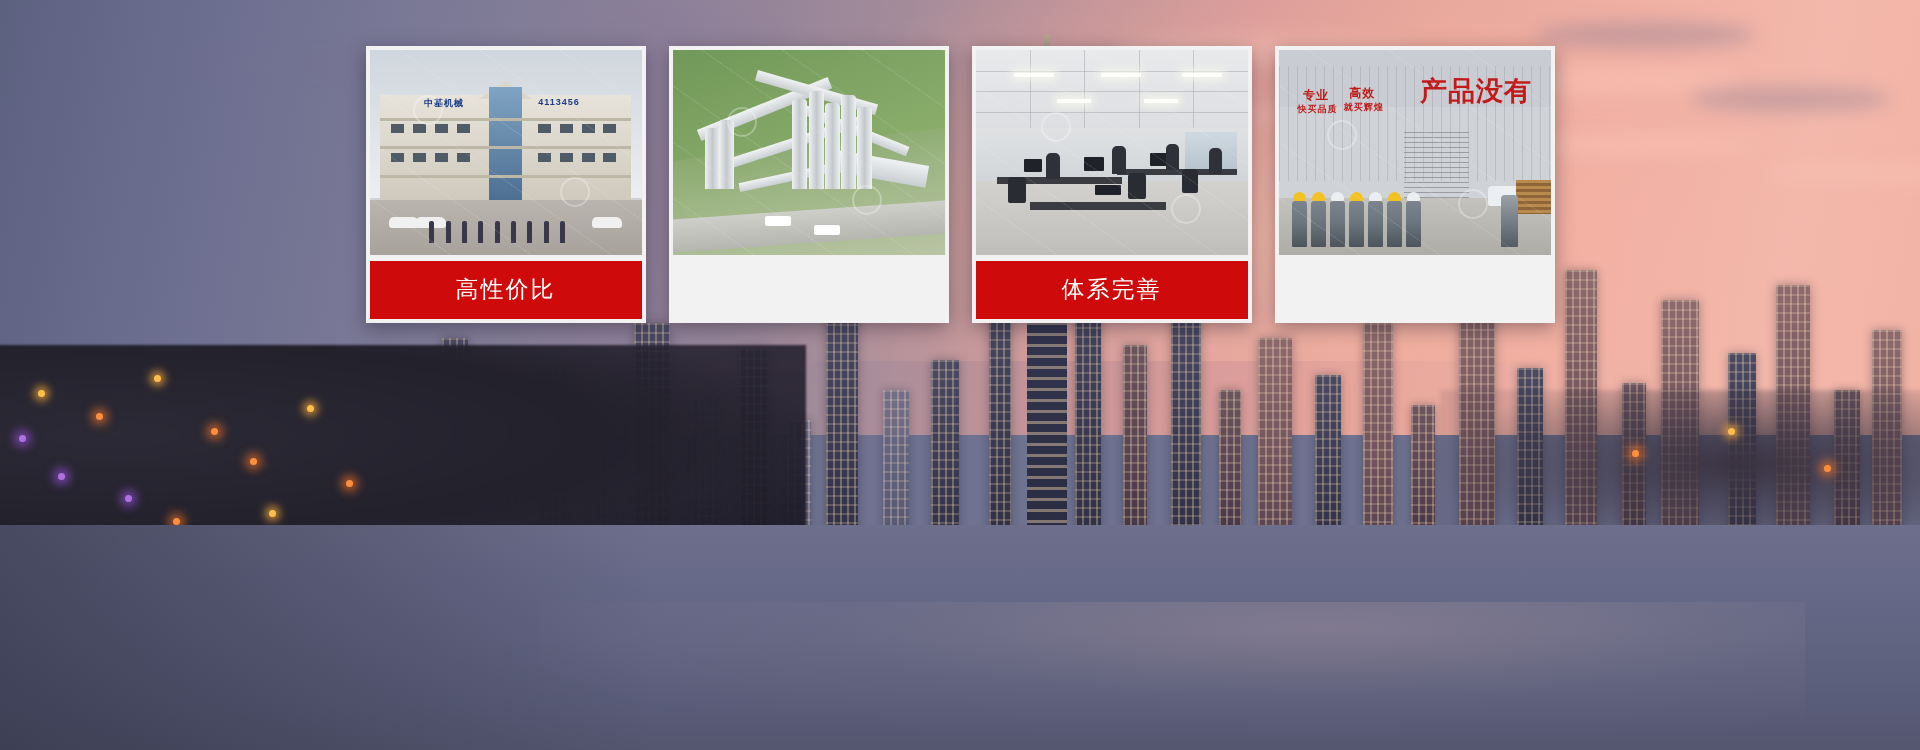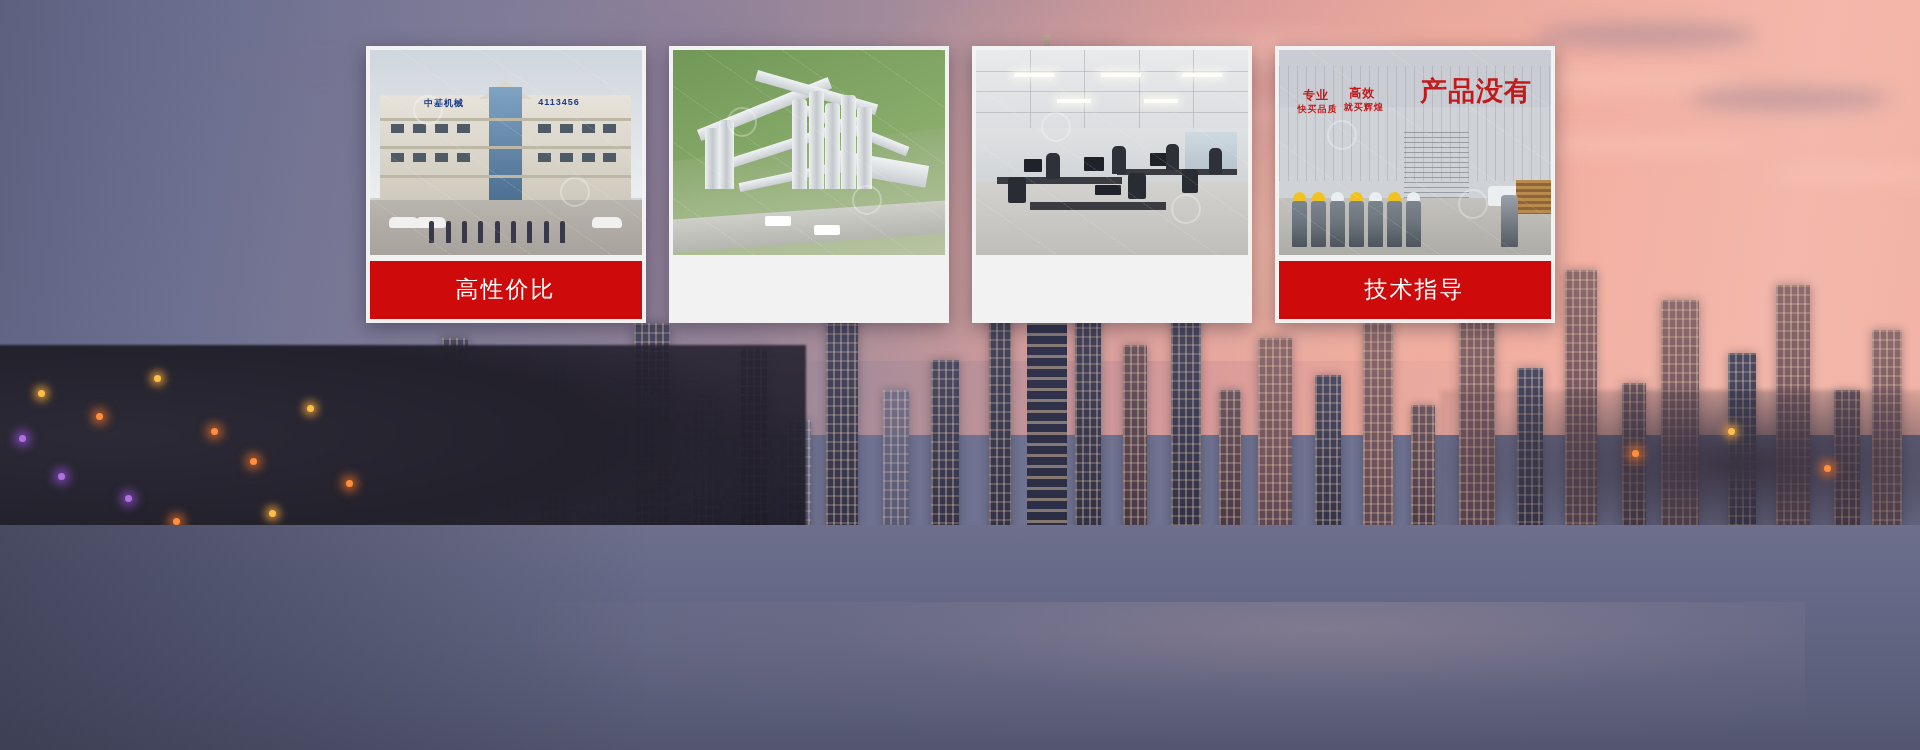--- a/index.html
+++ b/index.html
@@ -608,20 +608,21 @@
           <div class="p3-chair" style="left:56%;top:60%;width:18px;height:26px;"></div>
           <div class="p3-chair" style="left:76%;top:58%;width:16px;height:24px;"></div>
           <div class="p3-person" style="left:26%;top:50%;width:14px;height:26px;"></div>
           <div class="p3-person" style="left:50%;top:47%;width:14px;height:28px;"></div>
           <div class="p3-person" style="left:70%;top:46%;width:13px;height:26px;"></div>
           <div class="p3-person" style="left:86%;top:48%;width:13px;height:26px;"></div>
           <div class="watermark"></div>
           <div class="wm-ring" style="left:24%;top:30%;"></div>
           <div class="wm-ring" style="left:72%;top:70%;"></div>
         </div>
+        <div class="card-caption">体系完善</div>
       </div>
 
       <div class="card">
         <div class="card-photo">
           <div class="p4-sky"></div>
           <div class="p4-wall"></div>
           <div class="p4-slogan" style="left:52%;top:11%;font-size:27px;">产品没有</div>
           <div class="p4-slogan" style="left:26%;top:17%;font-size:12px;">高效</div>
           <div class="p4-slogan" style="left:24%;top:25%;font-size:9px;">就买辉煌</div>
           <div class="p4-slogan" style="left:9%;top:18%;font-size:12px;">专业</div>
@@ -649,18 +650,17 @@
               <span class="p4-helmet"></span>
             </div>
           <div class="p4-worker" style="left:47%;">
               <span class="p4-helmet white"></span>
             </div>
           <div class="p4-lead"></div>
           <div class="watermark"></div>
           <div class="wm-ring" style="left:18%;top:34%;"></div>
           <div class="wm-ring" style="left:66%;top:68%;"></div>
         </div>
-        <div class="card-caption">技术指导</div>
       </div>
 
     </div>
   </div>
 </div>
 
 </body></html>

